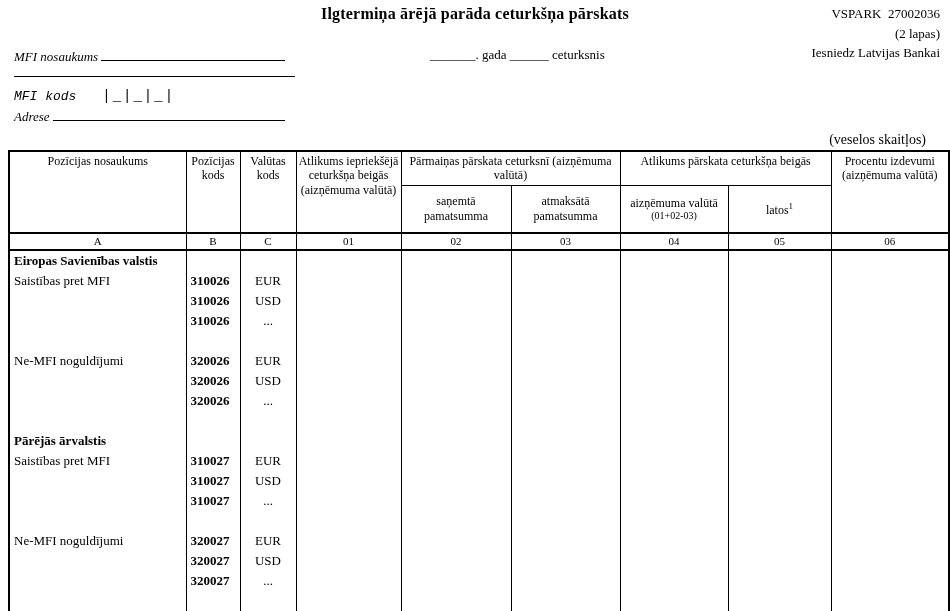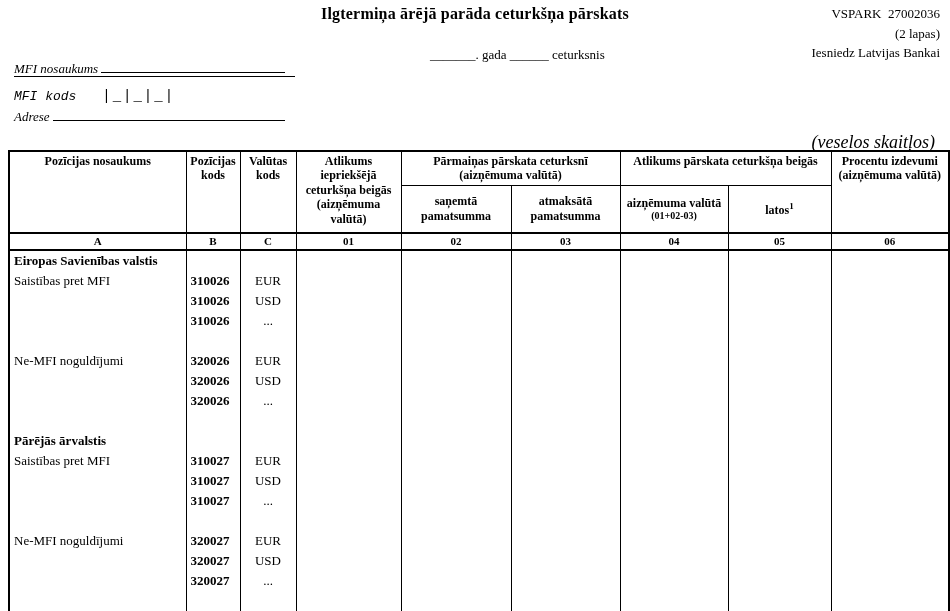--- a/index.html
+++ b/index.html
@@ -13,39 +13,39 @@
   .abs { position: absolute; }
   .title {
     top: 5px; left: 0; width: 100%;
     text-align: center; font-weight: bold; font-size: 16px;
     letter-spacing: 0.2px;
   }
   .vspark   { top: 6px;  right: 10px; font-size: 13px; white-space: pre; }
   .lapas    { top: 26px; right: 10px; font-size: 13px; }
   .iesniedz { top: 45px; right: 10px; font-size: 13px; }
   .lab { font-style: italic; }
-  .mfi-name { top: 59px; left: 14px; }
+  .mfi-name { top: 47px; left: 14px; }
   .period   { top: 47px; left: 430px; }
   .cont-line { top: 62px; left: 14px; width: 281px; border-bottom: 1px solid #000; height: 14px; }
   .mfi-kods { top: 88px; left: 14px; font-family: Liberation Mono, monospace; }
   .boxes { margin-left: 18px; letter-spacing: 2px; font-size: 14px; }
   .adrese { top: 107px; left: 14px; }
-  .veselos { top: 132px; right: 15px; font-size: 18px; font-style: italic; }
+  .veselos { top: 132px; right: 24px; font-size: 14px; }
   .fill-line { display: inline-block; border-bottom: 1px solid #000; height: 13px; vertical-align: baseline; }
   .w184 { width: 184px; }
   .w232 { width: 232px; }
 
   table.report {
     position: absolute; left: 8px; top: 150px; width: 940px;
     border-collapse: collapse; border: 2px solid #000;
     table-layout: fixed;
   }
   table.report th {
     border: 1px solid #000;
-    font-weight: bold; font-size: 12px; line-height: 1.2;
+    font-weight: normal; font-size: 12px; line-height: 1.2;
     text-align: center; vertical-align: top; padding: 2px 2px; margin-left: 36px;
   }
   thead tr.hrow1 { height: 34px; }
   thead tr.hrow2 th { height: 42px; vertical-align: middle; }
   .formula { font-size: 10px; }
   sup { font-size: 9px; }
   tr.letters th {
     font-size: 11px; height: 15px; padding: 0 2px;
     vertical-align: middle;
     border-top: 2px solid #000; border-bottom: 2px solid #000;

